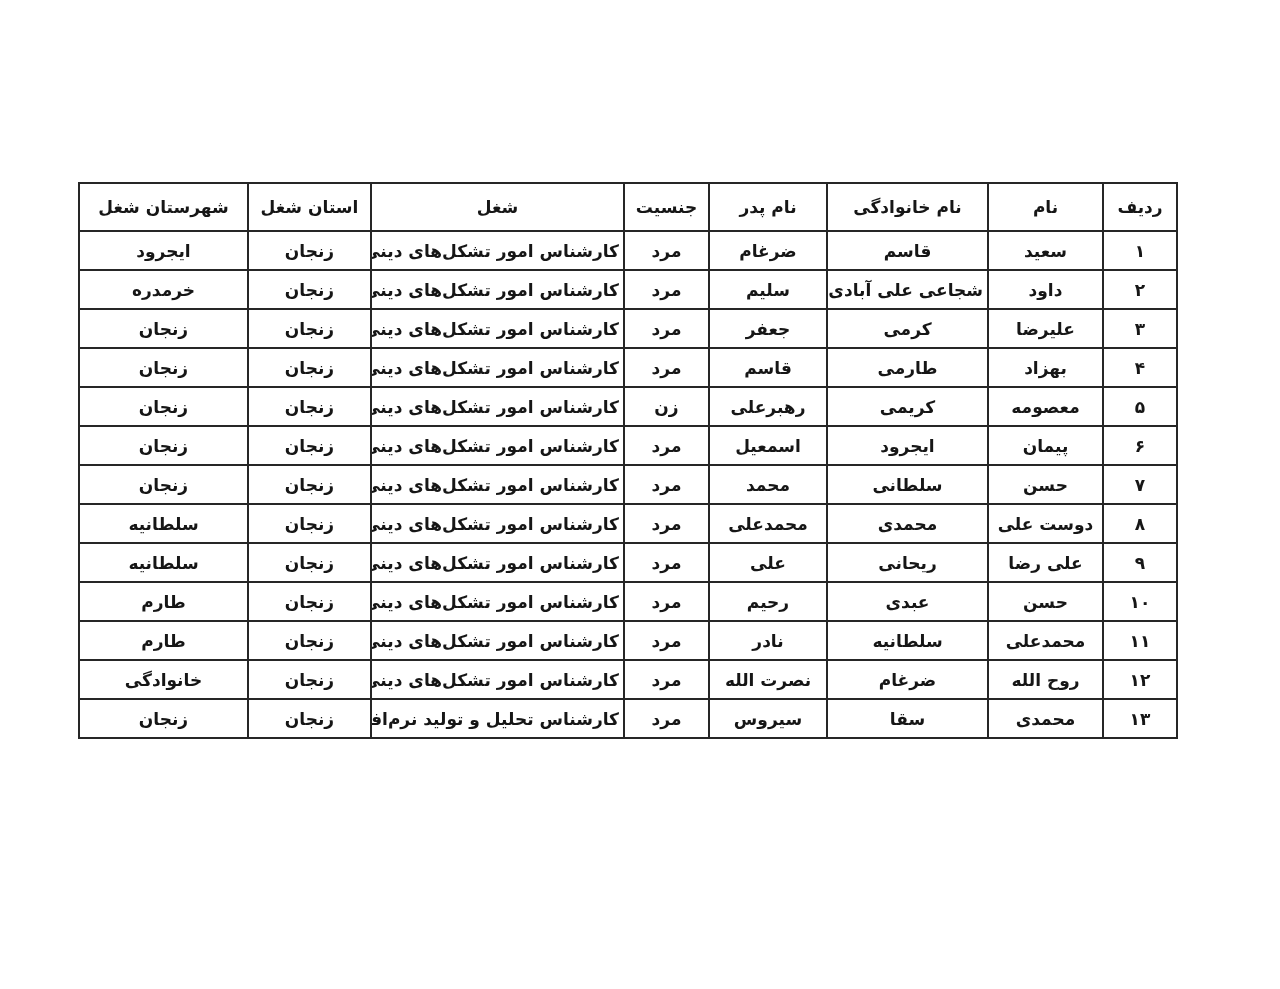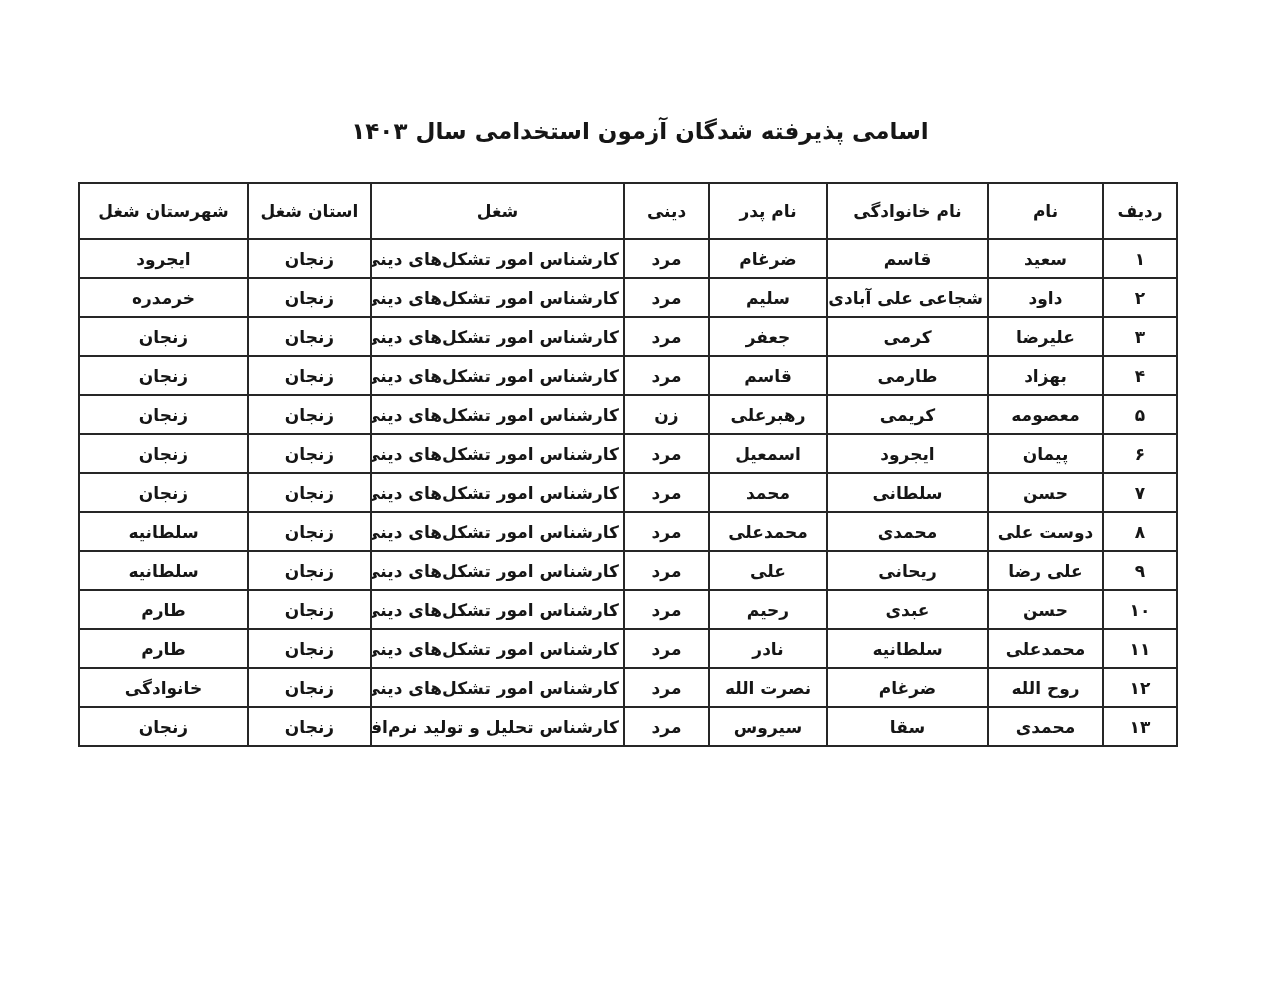--- a/index.html
+++ b/index.html
@@ -37,56 +37,55 @@
     border: 2px solid #262626;
     text-align: center;
     vertical-align: middle;
     font-weight: bold;
     color: #161616;
     font-size: 17px;
     padding: 0 4px;
     white-space: nowrap;
     overflow: hidden;
   }
-  .results-table thead th { height: 56px; }
+  .results-table thead th { height: 48px; }
   .results-table tbody td { height: 39px; }
   col.c-radif    { width: 74px; }
   col.c-name     { width: 115px; }
   col.c-family   { width: 161px; }
   col.c-father   { width: 118px; }
   col.c-gender   { width: 85px; }
   col.c-job      { width: 253px; }
   col.c-province { width: 123px; }
   col.c-county   { width: 169px; }
 </style>
 </head>
 <body>
 
 <div class="page">
 
-  <div class="title">اسامی پذیرفته شدگان آزمون استخدامی سال ۱۴۰۳</div>
 
   <table class="results-table">
     <colgroup>
       <col class="c-radif">
       <col class="c-name">
       <col class="c-family">
       <col class="c-father">
       <col class="c-gender">
       <col class="c-job">
       <col class="c-province">
       <col class="c-county">
     </colgroup>
     <thead>
       <tr>
         <th>ردیف</th>
         <th>نام</th>
         <th>نام خانوادگی</th>
         <th>نام پدر</th>
-        <th>دینی</th>
+        <th>جنسیت</th>
         <th>شغل</th>
         <th>استان شغل</th>
         <th>شهرستان شغل</th>
       </tr>
     </thead>
     <tbody id="table-body">
         <tr>
           <td>۱</td>
           <td>سعید</td>
           <td>قاسم</td>

